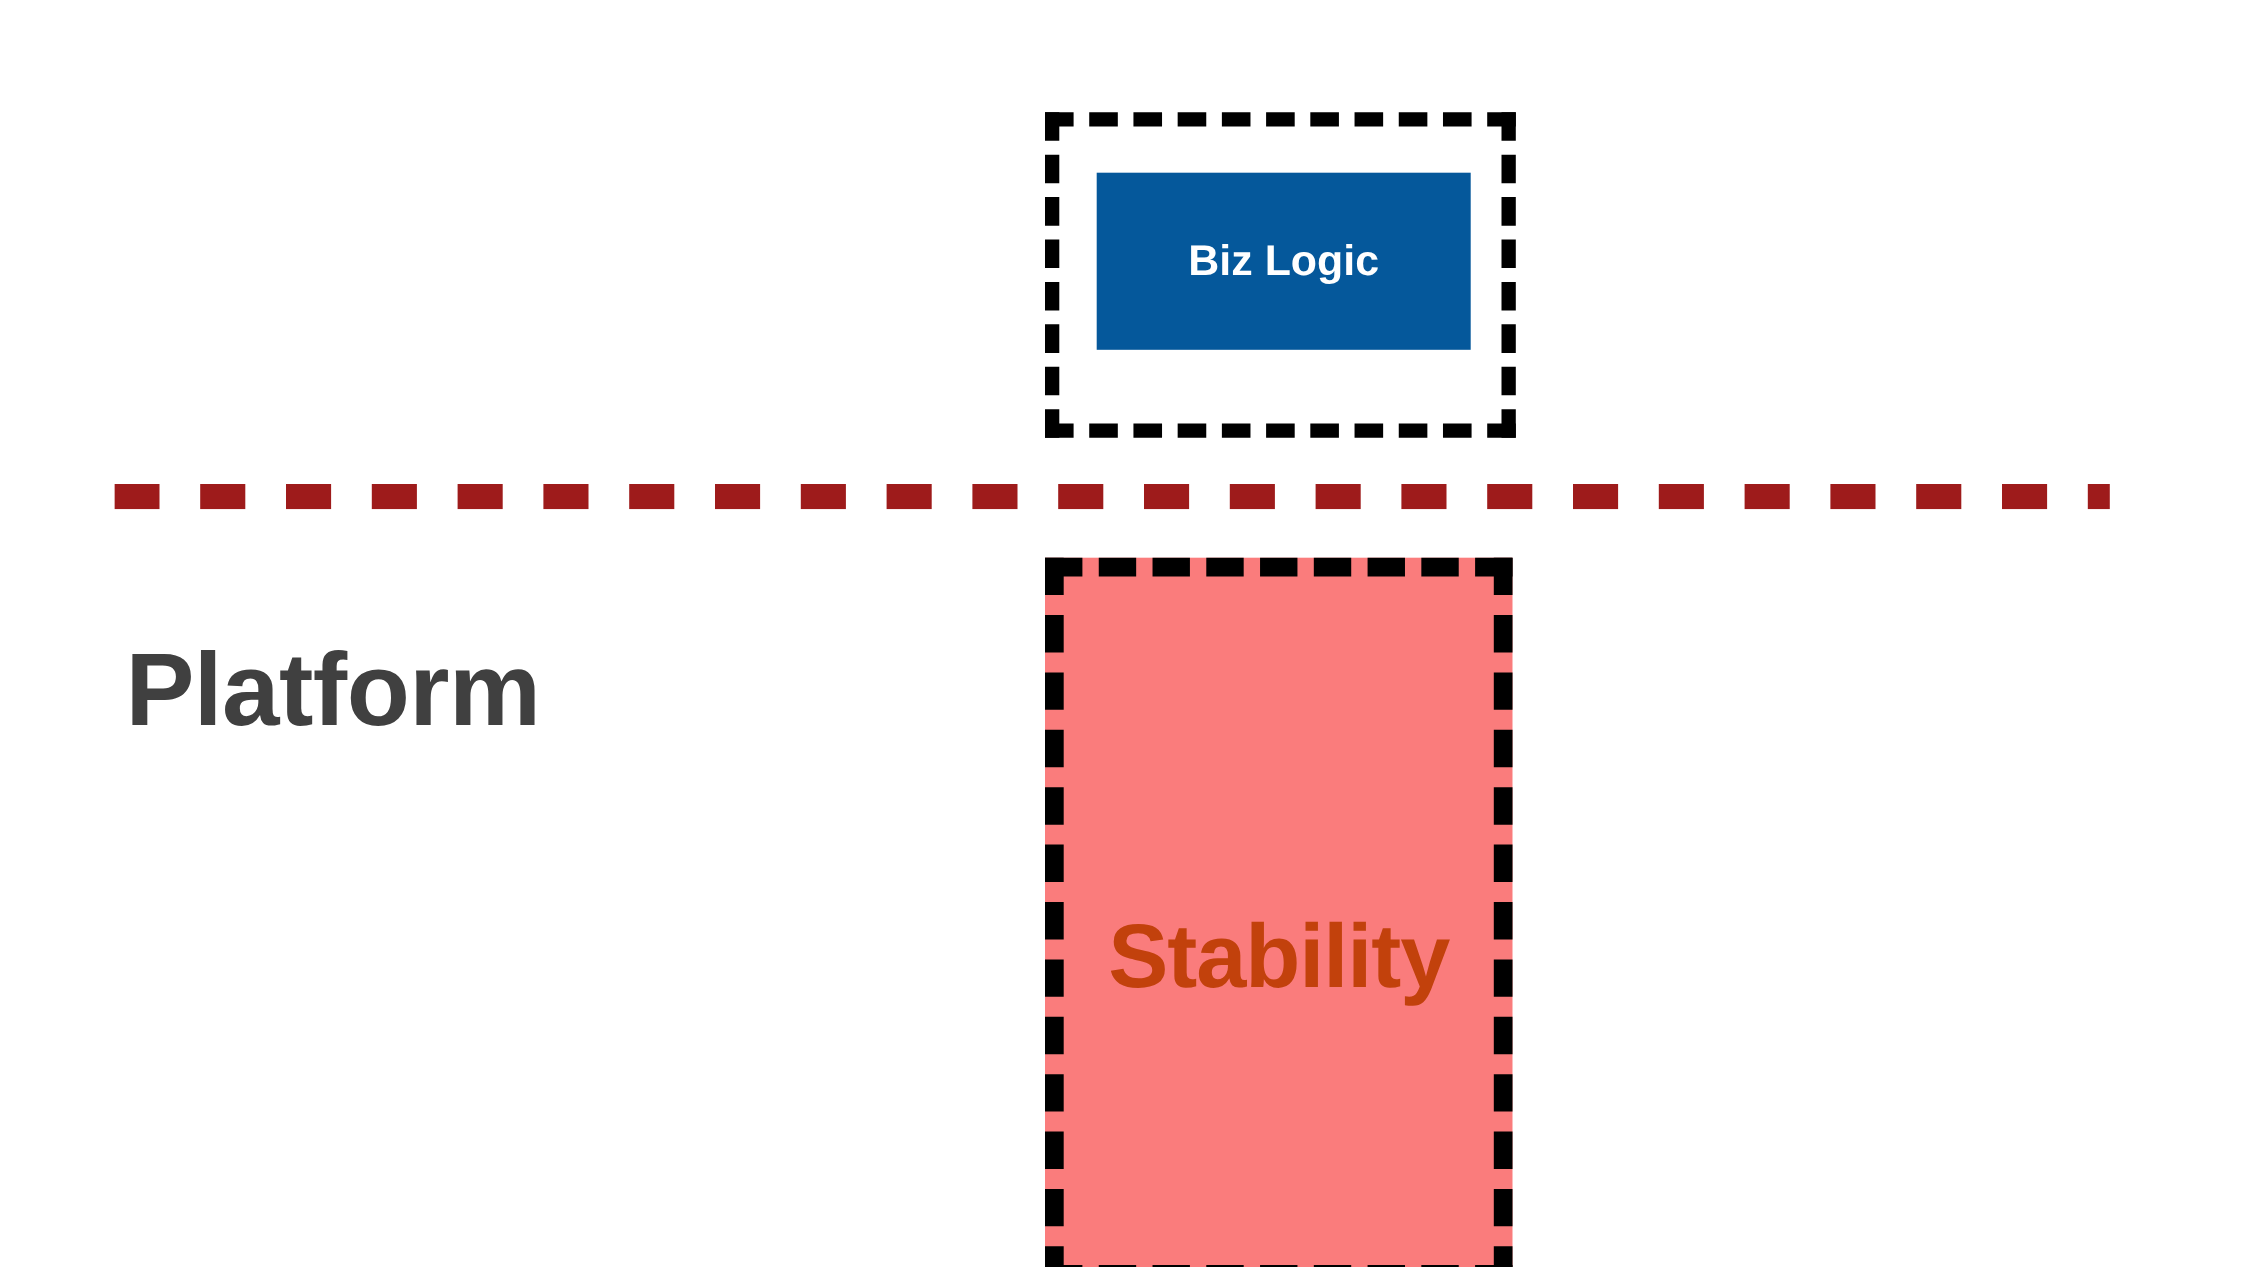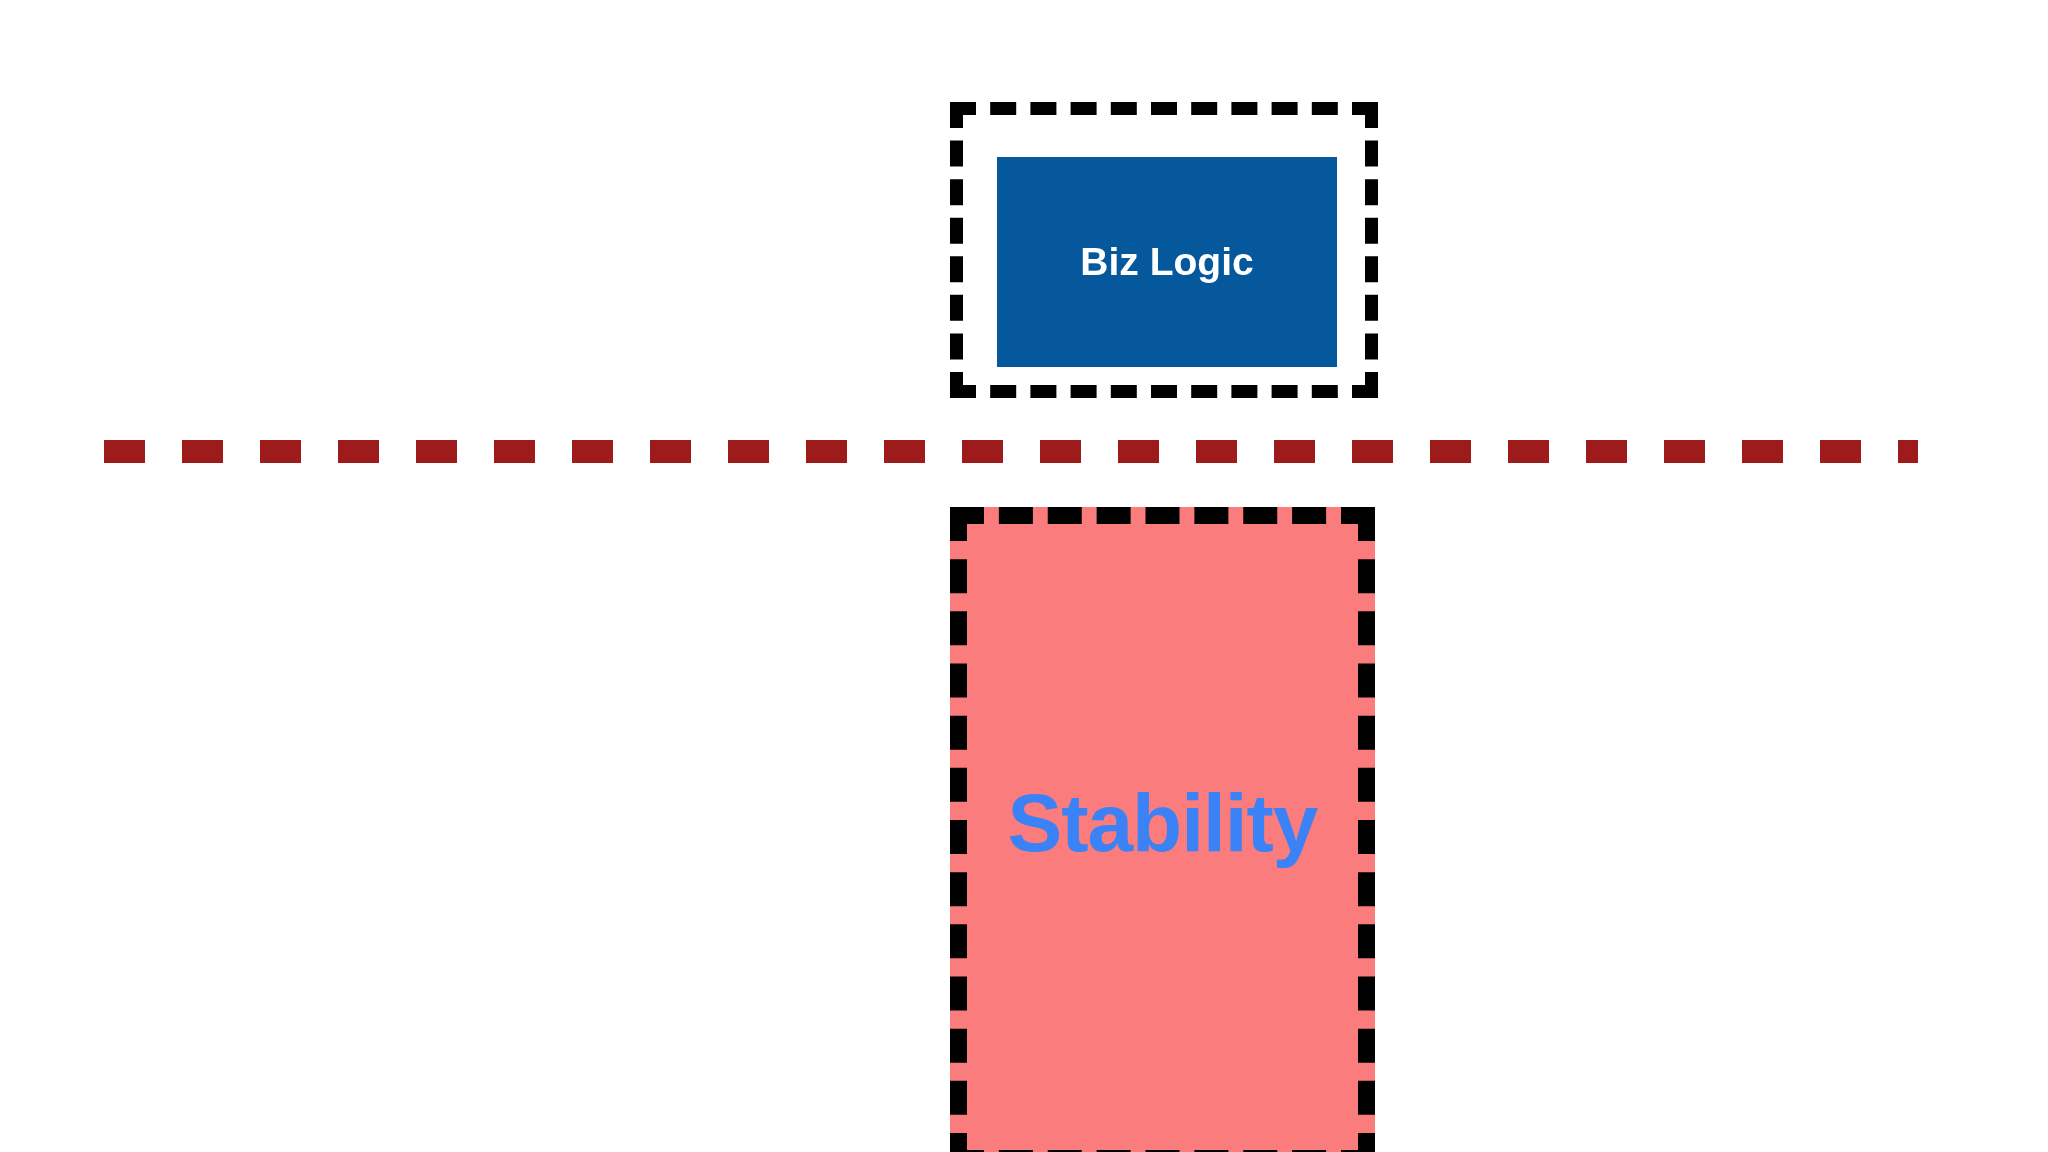--- a/index.html
+++ b/index.html
@@ -57,21 +57,21 @@
     height: 100%;
     box-sizing: border-box;
     border: 13px dashed #000000;
     background: transparent;
   }
   #biz-logic-box {
     position: absolute;
     left: 47px;
     top: 55px;
     width: 340px;
-    height: 210px;
+    height: 161px;
     background: #05589B;
     display: flex;
     align-items: center;
     justify-content: center;
   }
   #biz-logic-label {
     color: #FFFFFF;
     font-family: "Liberation Sans", sans-serif;
     font-weight: bold;
     font-size: 39px;
@@ -163,19 +163,20 @@
       <div class="dash" style="left: 1248px; width: 41px; height: 23px; background: rgb(158, 27, 27);"></div>
       <div class="dash" style="left: 1326px; width: 41px; height: 23px; background: rgb(158, 27, 27);"></div>
       <div class="dash" style="left: 1404px; width: 41px; height: 23px; background: rgb(158, 27, 27);"></div>
       <div class="dash" style="left: 1482px; width: 41px; height: 23px; background: rgb(158, 27, 27);"></div>
       <div class="dash" style="left: 1560px; width: 41px; height: 23px; background: rgb(158, 27, 27);"></div>
       <div class="dash" style="left: 1638px; width: 41px; height: 23px; background: rgb(158, 27, 27);"></div>
       <div class="dash" style="left: 1716px; width: 41px; height: 23px; background: rgb(158, 27, 27);"></div>
       <div class="dash" style="left: 1794px; width: 41px; height: 23px; background: rgb(158, 27, 27);"></div>
     </div>
 
+  <div id="label-platform" class="row-label" style="color: rgb(64, 64, 64);">Platform</div>
 
   <div id="stability-group">
     <div id="stability-box" style="background: rgb(250, 124, 124); border-color: rgb(0, 0, 0);"></div>
-    <div id="stability-label" style="color: #3b82f6;">Stability</div>
+    <div id="stability-label" style="color: #c2410c; margin-top: 47px;">Stability</div>
   </div>
 
 </div>
 
 </body></html>

